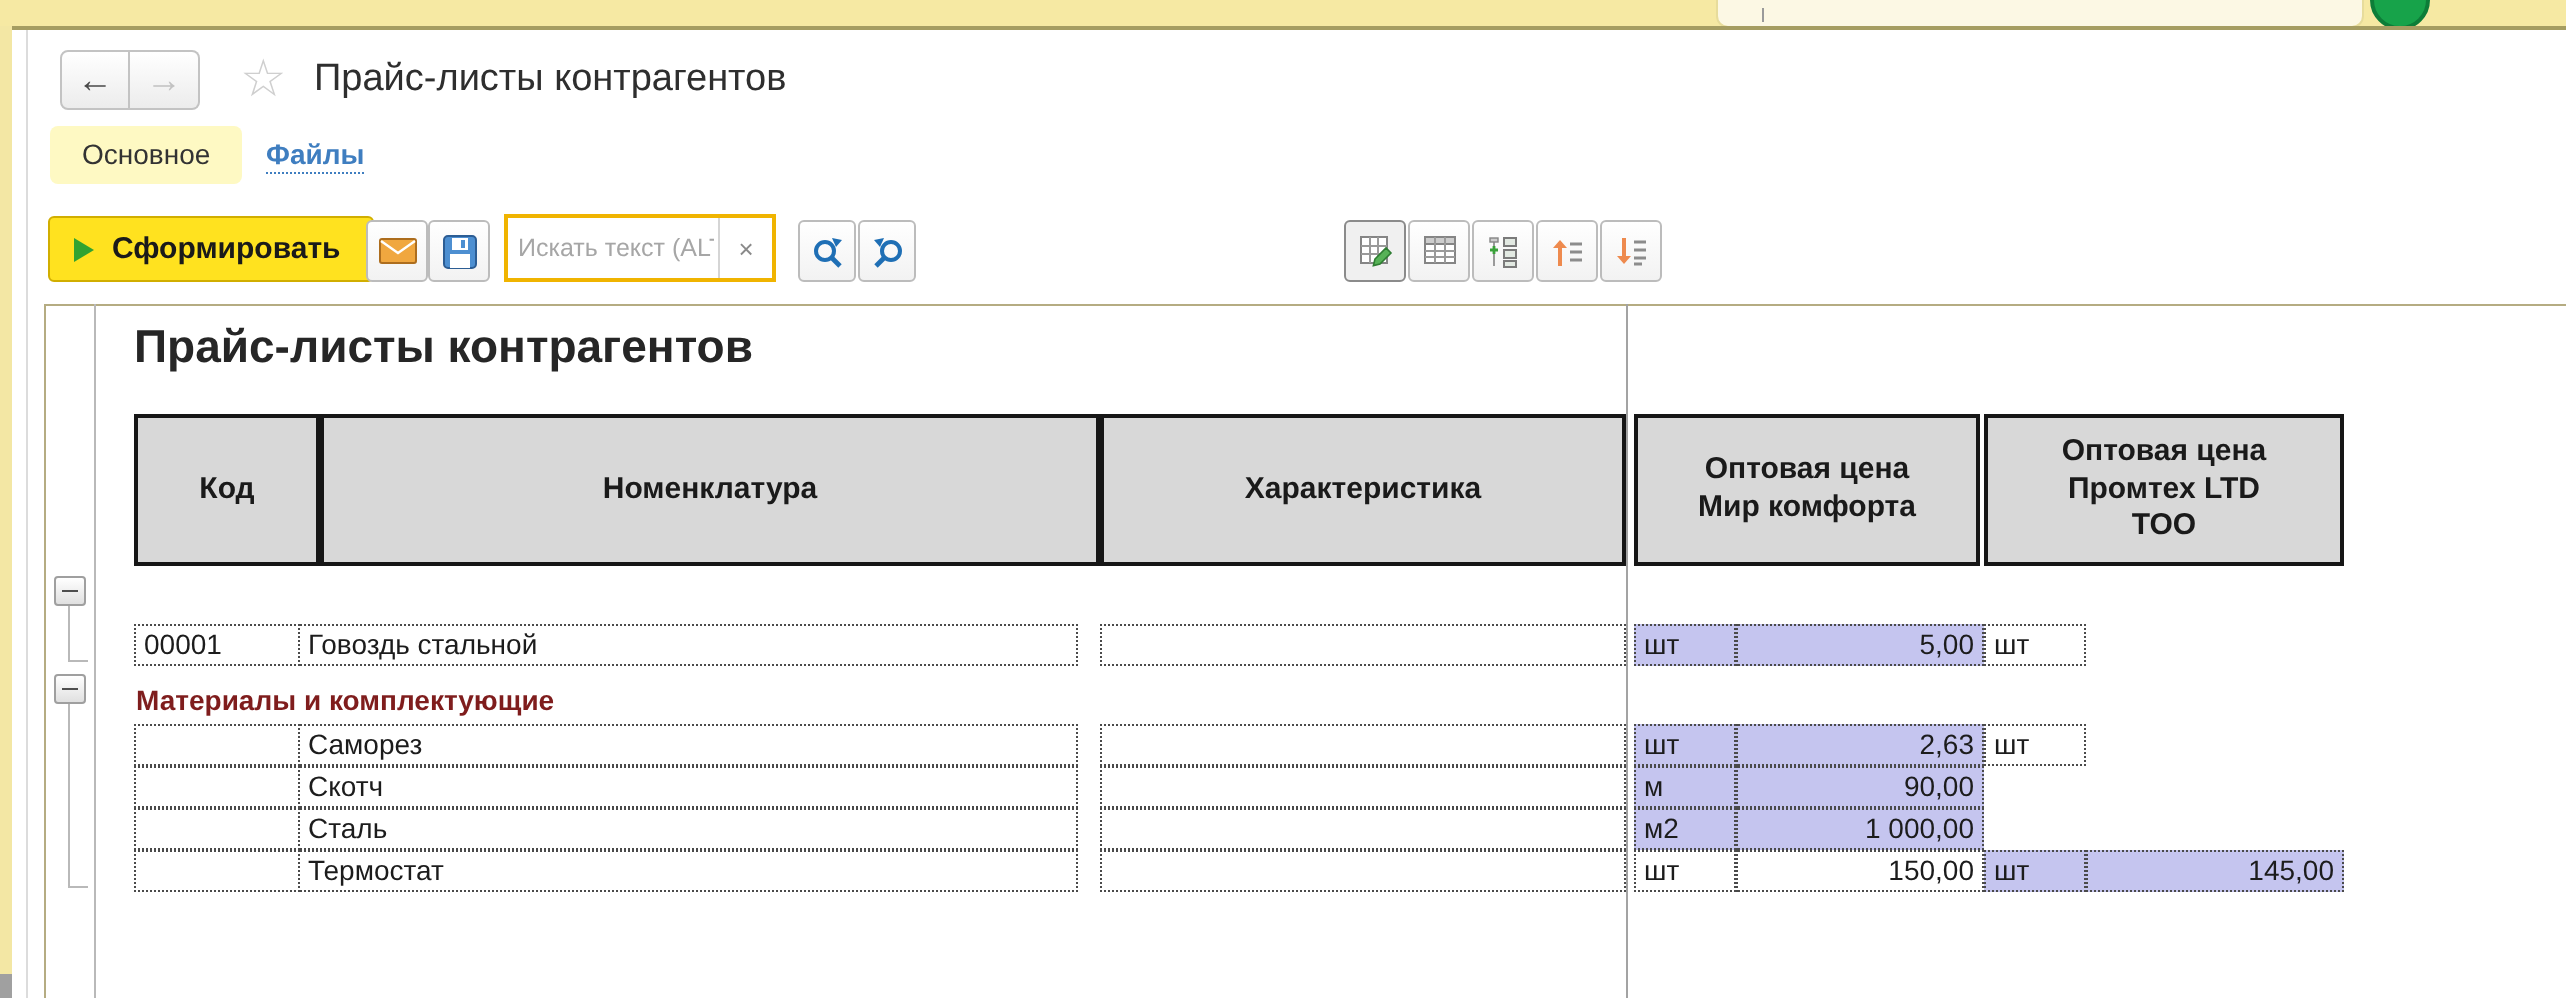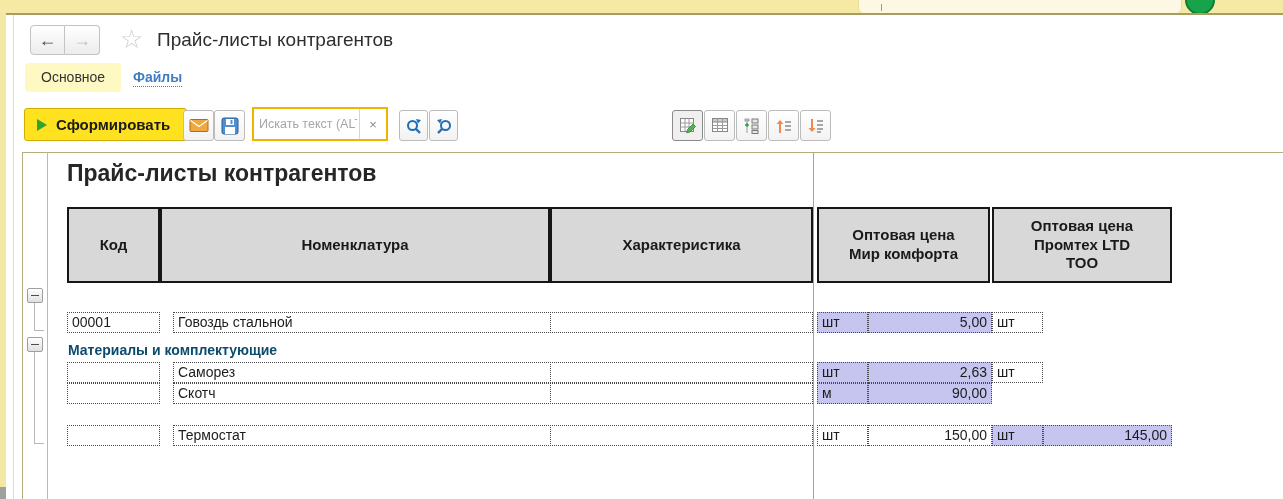--- a/index.html
+++ b/index.html
@@ -73,28 +73,28 @@
   .h-p1{left:750px;width:173px;}
   .h-p2{left:925px;width:180px;}
 
   .trow{position:absolute;left:67px;width:1105px;height:21px;}
   .tc{position:absolute;top:0;height:21px;box-sizing:border-box;border:1px dotted #4a4a4a;background:#fff;
       font-size:14px;line-height:19px;padding:0 4px;overflow:hidden;white-space:nowrap;color:#1c1c1c;}
   .tc.hl{background:var(--lavender,#c5c5ef);}
   .tc.num{text-align:right;}
   .tc.ghost{border-color:transparent;background:transparent;}
   .c-code{left:0;width:93px;}
-  .c-name{left:106px;width:390px;}
+  .c-name{left:82px;width:390px;}
   .c-char{left:483px;width:263px;}
   .c-u1{left:750px;width:51px;}
   .c-p1{left:801px;width:124px;}
   .c-u2{left:925px;width:51px;}
   .c-p2{left:976px;width:129px;}
 
-  .group-label{position:absolute;left:68px;top:342px;font-size:14px;font-weight:bold;color:#0c4a6e;text-align:center;}
+  .group-label{position:absolute;left:68px;top:342px;font-size:14px;font-weight:bold;color:#7f1d1d;text-align:center;}
 </style>
 </head>
 <body>
 
 <div class="page">
 
   <div class="topbar">
     <div class="topbar-search">
       <div class="topbar-caret"></div>
     </div>
@@ -245,20 +245,29 @@
   <div class="trow" style="top:383px;">
     <div class="tc c-code"></div>
     <div class="tc c-name">Скотч</div>
     <div class="tc c-char"></div>
     <div class="tc c-u1 hl">м</div>
     <div class="tc c-p1 hl num">90,00</div>
     <div class="tc c-u2 ghost"></div>
     <div class="tc c-p2 ghost num"></div>
   </div>
 
+  <div class="trow" style="top:404px;">
+    <div class="tc c-code"></div>
+    <div class="tc c-name">Сталь</div>
+    <div class="tc c-char"></div>
+    <div class="tc c-u1 hl">м2</div>
+    <div class="tc c-p1 hl num">1 000,00</div>
+    <div class="tc c-u2 ghost"></div>
+    <div class="tc c-p2 ghost num"></div>
+  </div>
 
   <div class="trow" style="top:425px;">
     <div class="tc c-code"></div>
     <div class="tc c-name">Термостат</div>
     <div class="tc c-char"></div>
     <div class="tc c-u1">шт</div>
     <div class="tc c-p1 num">150,00</div>
     <div class="tc c-u2 hl">шт</div>
     <div class="tc c-p2 hl num">145,00</div>
   </div>

